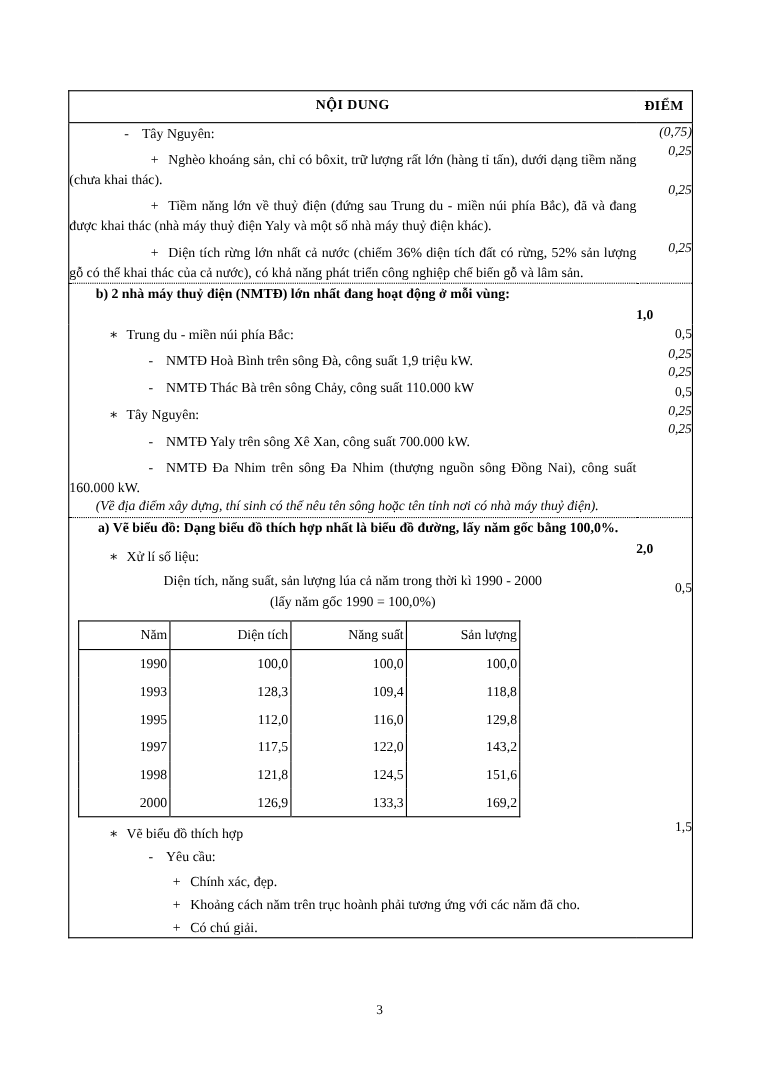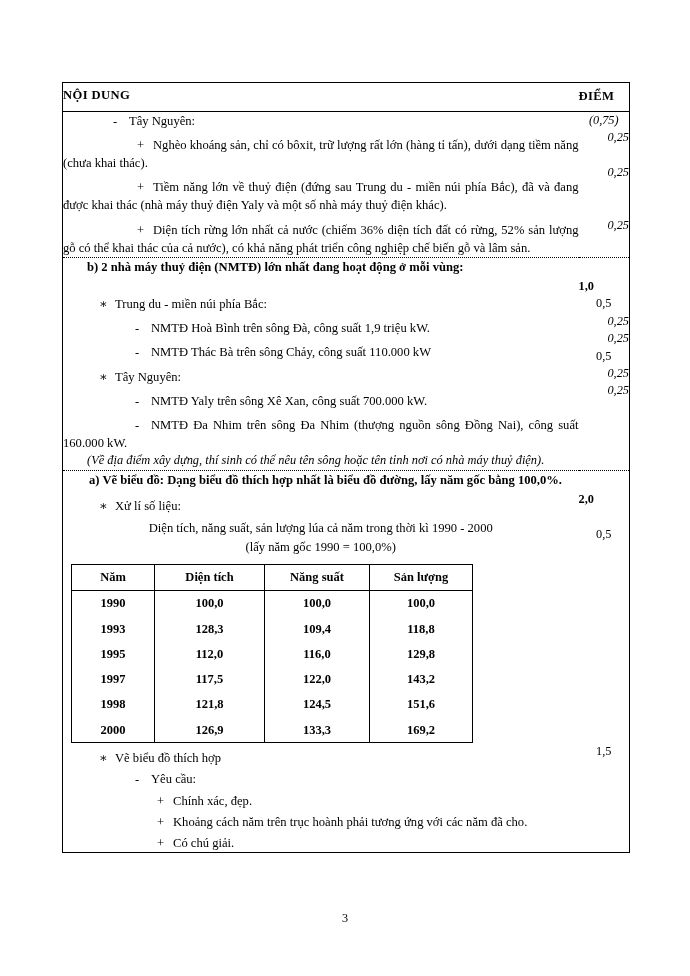--- a/index.html
+++ b/index.html
@@ -55,21 +55,21 @@
   }
   .cell-score {
     padding: 3px 6px 3px 5px;
     font-size: 12.3px;
     line-height: 1.42;
   }
 
   
   .hdr .cell-content,
   .hdr .cell-score {
-    text-align: left;
+    text-align: center;
     font-weight: bold;
     font-size: 12.6px;
     letter-spacing: 0.4px;
     padding-top: 5px;
     padding-bottom: 5px;
   }
   .hdr td { border-bottom: 1.5px solid #000; }
 
   
   .sep-dotted > td { border-top: 1.15px dotted #000; }
@@ -129,21 +129,21 @@
   .note-ital {
     font-size: 12.4px;
     font-style: italic;
     line-height: 1.45;
     margin: 0;
     padding-left: 24px;
     text-align: justify;
   }
 
   .score-it { font-style: italic; text-align: right; }
-  .score-l  { text-align: center; }
+  .score-l  { text-align: right; }
   .score-b  { font-weight: bold; text-align: left; margin-top: 20px; }
   .score-line { display: block; }
   .sp { display: block; }
 
   
   .cap {
     font-size: 12.6px;
     text-align: center;
     line-height: 1.45;
     margin: 0;
@@ -159,23 +159,23 @@
   }
   .data-table {
     border-collapse: collapse;
     table-layout: fixed;
     width: 401px;
     border: 1.9px solid #000;
   }
   .data-table td, .data-table th {
     border-left: 1.1px solid #000;
     border-right: 1.1px solid #000;
-    text-align: center;
+    text-align: right;
     font-size: 12.5px;
-    font-weight: bold;
+    font-weight: normal;
     padding: 4.5px 2px 4.5px 2px;
     line-height: 1.3;
   }
   .data-table tr.dhdr th { border-bottom: 1.6px solid #000; }
   .data-table td:first-child, .data-table th:first-child { border-left: none; }
   .data-table td:last-child,  .data-table th:last-child  { border-right: none; }
   col.dc0 { width: 83px; }
   col.dc1 { width: 110px; }
   col.dc2 { width: 105px; }
   col.dc3 { width: 103px; }

